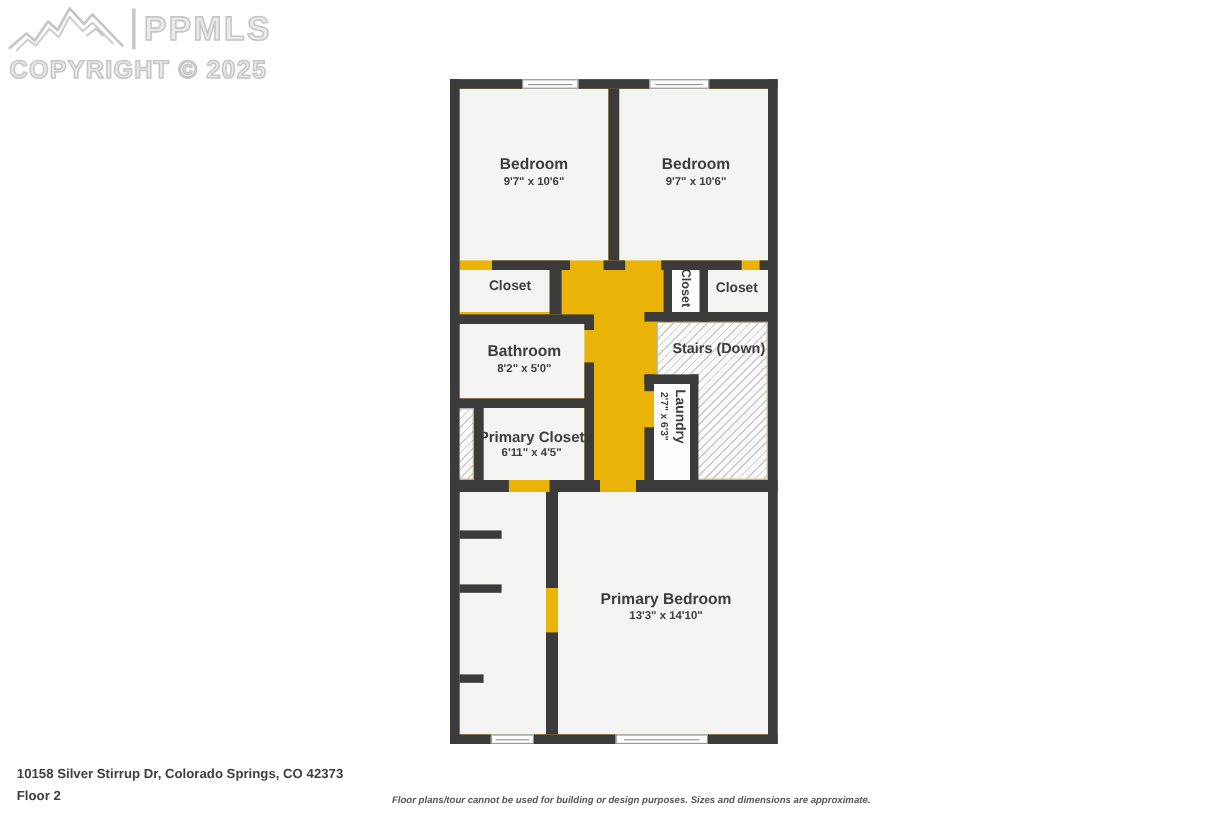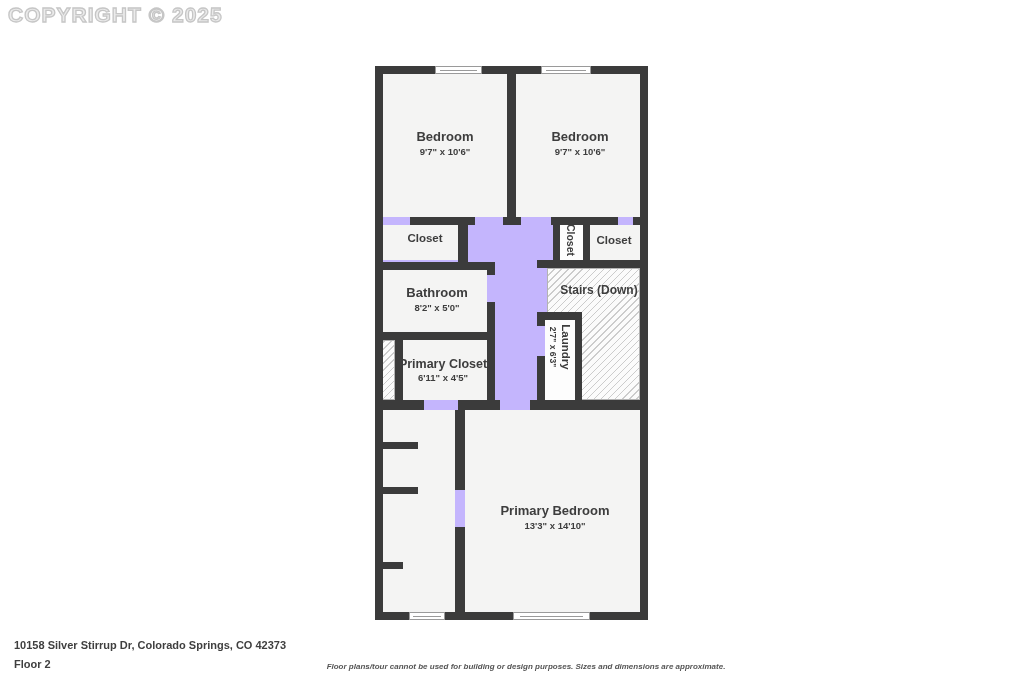--- a/index.html
+++ b/index.html
@@ -13,21 +13,21 @@
   .wm-row{display:flex;align-items:center;}
   .wm-bar{width:3px;height:34px;background:#c9c9c9;margin:0 7px 0 4px;}
   .wm-text{
     color:rgba(190,190,190,0.30);
     -webkit-text-stroke:1.3px #c6c6c6;
     font-weight:800;letter-spacing:2px;line-height:1;
   }
   .wm-brand{font-size:28px;}
   .wm-copy{font-size:21px;letter-spacing:1px;margin-top:2px;margin-left:2px;}
   
-  .plan{position:absolute;left:375px;top:66px;width:273px;height:554px;background:#c4b5fd;}
+  .plan{position:absolute;left:375px;top:66px;width:273px;height:554px;background:#eab308;}
   .fill{position:absolute;background:#f4f4f3;}
   .fill.white{background:#fdfdfd;}
   .wall{position:absolute;background:#3b3b3b;}
   .hatch{
     position:absolute;border:1px solid #b3b3b3;box-sizing:border-box;
     background:repeating-linear-gradient(135deg,#fbfbfb 0px,#fbfbfb 4px,#cccccc 4px,#cccccc 5px);
   }
   .window{
     position:absolute;background:#ffffff;border:1px solid #9a9a9a;box-sizing:border-box;
   }
@@ -48,20 +48,29 @@
   .floor{position:absolute;left:14px;top:658px;font-size:11px;font-weight:700;color:#3f3f3f;}
   .disclaimer{
     position:absolute;left:0;top:662px;width:100%;box-sizing:border-box;padding-left:28px;
     text-align:center;font-size:8px;font-weight:700;color:#555555;font-style:italic;
   }
 </style>
 </head>
 <body>
 
 <div class="wm">
+  <div class="wm-row">
+    <svg width="100" height="44" viewBox="0 0 100 44">
+      <polyline points="2,38 16,26 23,32 34,16 42,23 52,5 64,18 71,10 96,36" fill="none" stroke="#c6c6c6" stroke-width="2.2" stroke-linejoin="round" stroke-linecap="round"></polyline>
+      <polyline points="8,40 17,31 24,36 35,22 43,29 52,12 63,24 71,17 88,34" fill="none" stroke="#cccccc" stroke-width="1.6" stroke-linejoin="round" stroke-linecap="round"></polyline>
+      <polyline points="66,28 74,22 80,28" fill="none" stroke="#c6c6c6" stroke-width="1.6" stroke-linejoin="round"></polyline>
+    </svg>
+    <div class="wm-bar"></div>
+    <div class="wm-text wm-brand">PPMLS</div>
+  </div>
   <div class="wm-text wm-copy">COPYRIGHT © 2025</div>
 </div>
 
 <div class="plan">
 
   <div class="fill" style="left:8px;top:8px;width:124px;height:143px"></div>
   <div class="fill" style="left:141px;top:8px;width:124px;height:143px"></div>
   <div class="fill" style="left:8px;top:159px;width:75px;height:35px"></div>
   <div class="fill white" style="left:185px;top:159px;width:23px;height:35px"></div>
   <div class="fill" style="left:215px;top:159px;width:50px;height:35px"></div>
@@ -138,21 +147,21 @@
     <div class="dims">8'2" x 5'0"</div>
   </div>
   <div class="label" style="left:68px;top:305px">
     <div class="nm" style="font-size:12.5px">Primary Closet</div>
     <div class="dims">6'11" x 4'5"</div>
   </div>
   <div class="label rot" style="left:185px;top:281px">
     <div class="nm small">Laundry</div>
     <div class="dims" style="font-size:8.5px">2'7" x 6'3"</div>
   </div>
-  <div class="label" style="left:180px;top:452px">
+  <div class="label" style="left:180px;top:440px">
     <div class="nm">Primary Bedroom</div>
     <div class="dims">13'3" x 14'10"</div>
   </div>
 </div>
 
 <div class="addr">10158 Silver Stirrup Dr, Colorado Springs, CO 42373</div>
 <div class="floor">Floor 2</div>
 <div class="disclaimer">Floor plans/tour cannot be used for building or design purposes. Sizes and dimensions are approximate.</div>
 
 </body></html>

